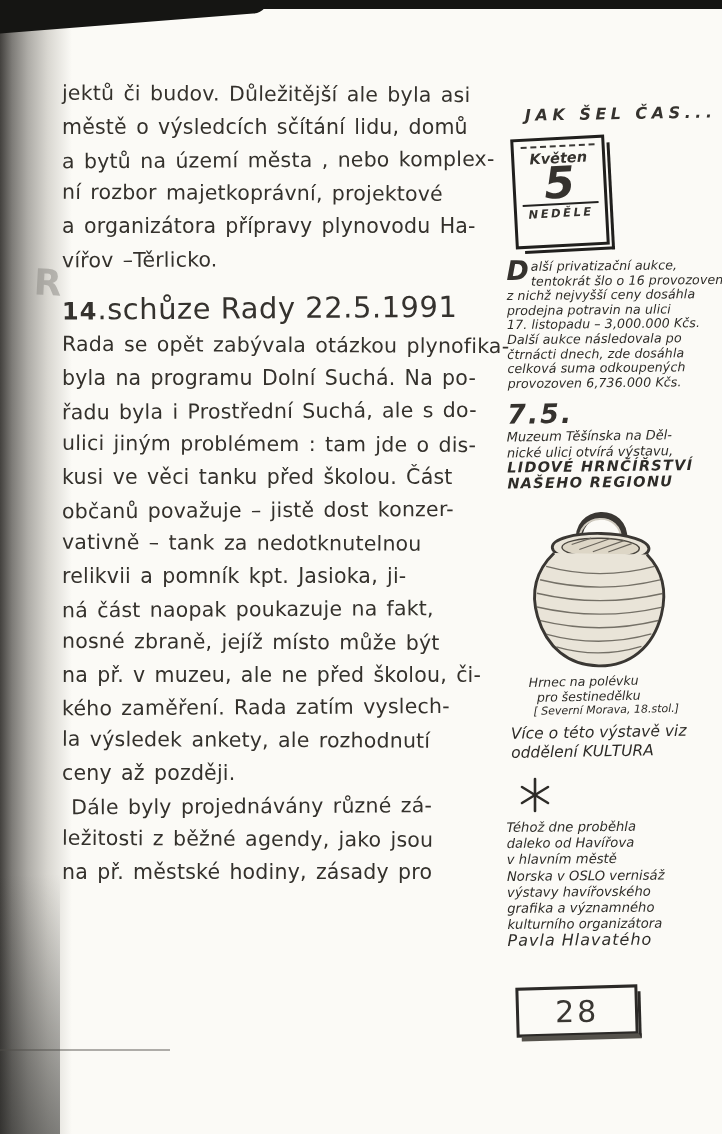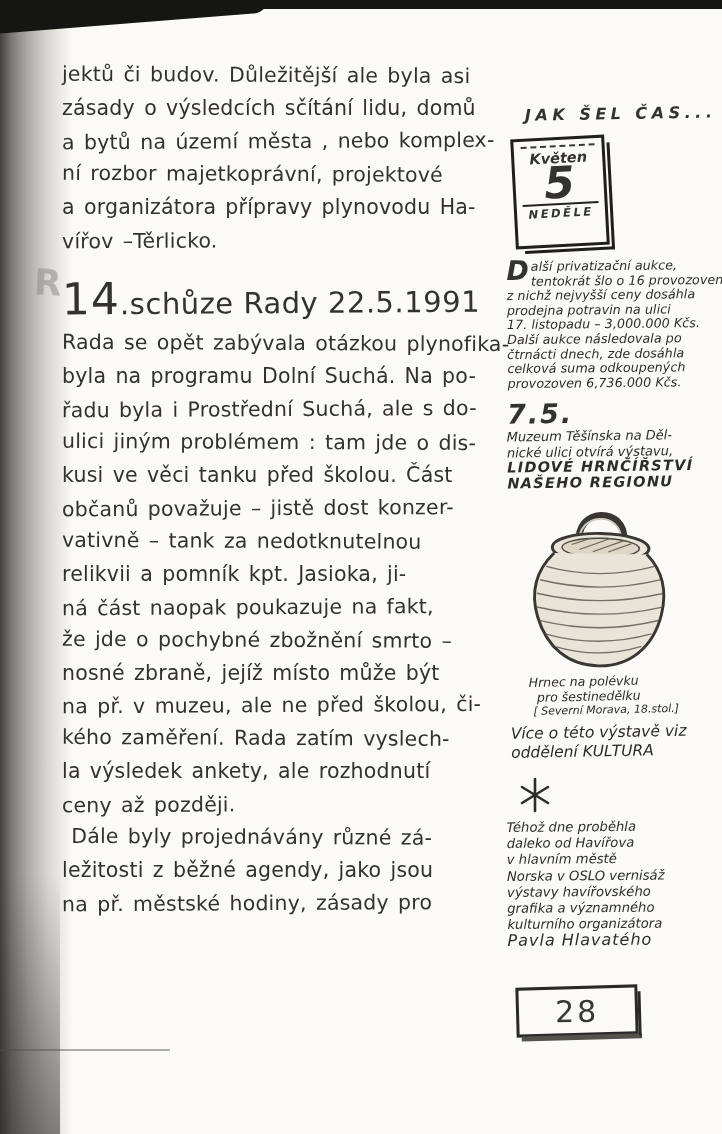--- a/index.html
+++ b/index.html
@@ -16,29 +16,29 @@
   .scan-top-bar{position:absolute;top:0;left:0;width:722px;height:9px;background:#151513;}
   .scan-top-wedge{position:absolute;top:-18px;left:-30px;width:300px;height:42px;background:#151513;transform:rotate(-4.5deg);border-radius:0 0 18px 4px;}
   .scan-edge-left{position:absolute;top:0;left:0;bottom:0;width:72px;
     background:linear-gradient(to right,#43413e 0px,#7d7b77 12px,#aeaca7 28px,#d9d7d1 48px,rgba(251,250,246,0) 72px);}
   .scan-edge-left-bottom{position:absolute;left:0;bottom:0;width:60px;height:260px;
     background:linear-gradient(to top,rgba(40,40,38,.55),rgba(40,40,38,0));}
   .scan-line{position:absolute;left:0;top:1049px;width:170px;height:2px;background:rgba(80,78,74,.45);}
   .ghost-letter{position:absolute;left:34px;top:262px;font-size:36px;color:#8f8d88;opacity:.55;transform:rotate(3deg);font-weight:600;}
 
   
-  .main-col{position:absolute;left:62px;top:59px;width:446px;}
+  .main-col{position:absolute;left:62px;top:78px;width:446px;}
   .main-col .line{
     font-size:20.5px;line-height:32.9px;white-space:pre;
     letter-spacing:.2px;word-spacing:2.5px;color:#34312c;
   }
   .main-col .line:nth-child(3n){transform:rotate(-.35deg);}
   .main-col .line:nth-child(3n+1){transform:rotate(.3deg);}
   .heading{margin:16px 0 4px 0;white-space:nowrap;transform:rotate(-.4deg);}
-  .heading .h-num{font-size:44px;font-weight:400;letter-spacing:1px;}
+  .heading .h-num{font-size:24px;font-weight:700;letter-spacing:1px;}
   .heading .h-rest{font-size:29px;font-weight:500;letter-spacing:.5px;}
 
   
   .sidebar{position:absolute;left:507px;top:104px;width:210px;font-style:italic;}
   .sb-title{font-size:16px;letter-spacing:4.5px;font-weight:600;margin-left:18px;white-space:nowrap;transform:rotate(-1deg);}
 
   .calendar{position:relative;width:88px;height:104px;margin:14px 0 0 6px;
     border:3.5px solid #201f1d;background:#fbfaf6;transform:rotate(-3deg);
     text-align:center;}
   .calendar::after{content:"";position:absolute;z-index:-1;left:6px;top:5px;right:-8px;bottom:-8px;
@@ -86,40 +86,39 @@
   <div class="scan-edge-left"></div>
   <div class="scan-edge-left-bottom"></div>
   <div class="scan-top-bar"></div>
   <div class="scan-top-wedge"></div>
   <div class="scan-line"></div>
   <div class="ghost-letter">R</div>
 
   <div class="main-col">
     <div>
         <div class="line">jektů či budov. Důležitější ale byla asi</div>
-        <div class="line">zásady o výsledcích sčítání lidu, domů</div>
+        <div class="line">městě o výsledcích sčítání lidu, domů</div>
         <div class="line">a bytů na území města , nebo komplex-</div>
         <div class="line">ní rozbor majetkoprávní, projektové</div>
         <div class="line">a organizátora přípravy plynovodu Ha-</div>
         <div class="line">vířov –Těrlicko.</div>
       </div>
     <div class="heading">
       <span class="h-num">14</span><span class="h-rest">.schůze Rady 22.5.1991</span>
     </div>
     <div>
         <div class="line">Rada se opět zabývala otázkou plynofika-</div>
         <div class="line">byla na programu Dolní Suchá. Na po-</div>
         <div class="line">řadu byla i Prostřední Suchá, ale s do-</div>
         <div class="line">ulici jiným problémem : tam jde o dis-</div>
         <div class="line">kusi ve věci tanku před školou. Část</div>
         <div class="line">občanů považuje – jistě dost konzer-</div>
         <div class="line">vativně – tank za nedotknutelnou</div>
         <div class="line">relikvii a pomník kpt. Jasioka, ji-</div>
         <div class="line">ná část naopak poukazuje na fakt,</div>
-        <div class="line">že jde o pochybné zbožnění smrto –</div>
         <div class="line">nosné zbraně, jejíž místo může být</div>
         <div class="line">na př. v muzeu, ale ne před školou, či-</div>
         <div class="line">kého zaměření. Rada zatím vyslech-</div>
         <div class="line">la výsledek ankety, ale rozhodnutí</div>
         <div class="line">ceny až později.</div>
         <div class="line"> Dále byly projednávány různé zá-</div>
         <div class="line">ležitosti z běžné agendy, jako jsou</div>
         <div class="line">na př. městské hodiny, zásady pro</div>
       </div>
   </div>

